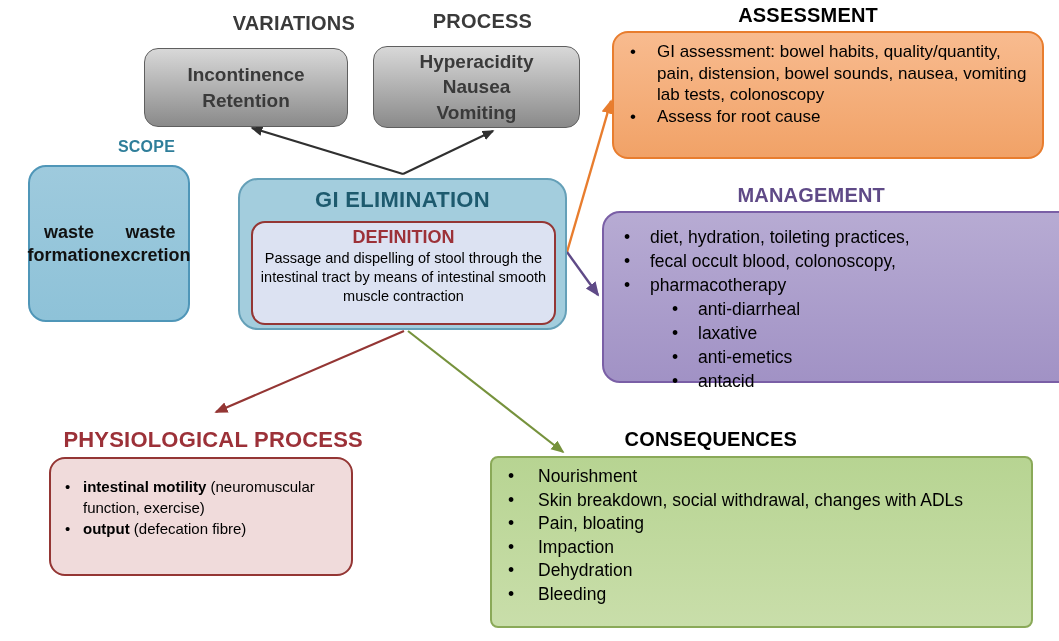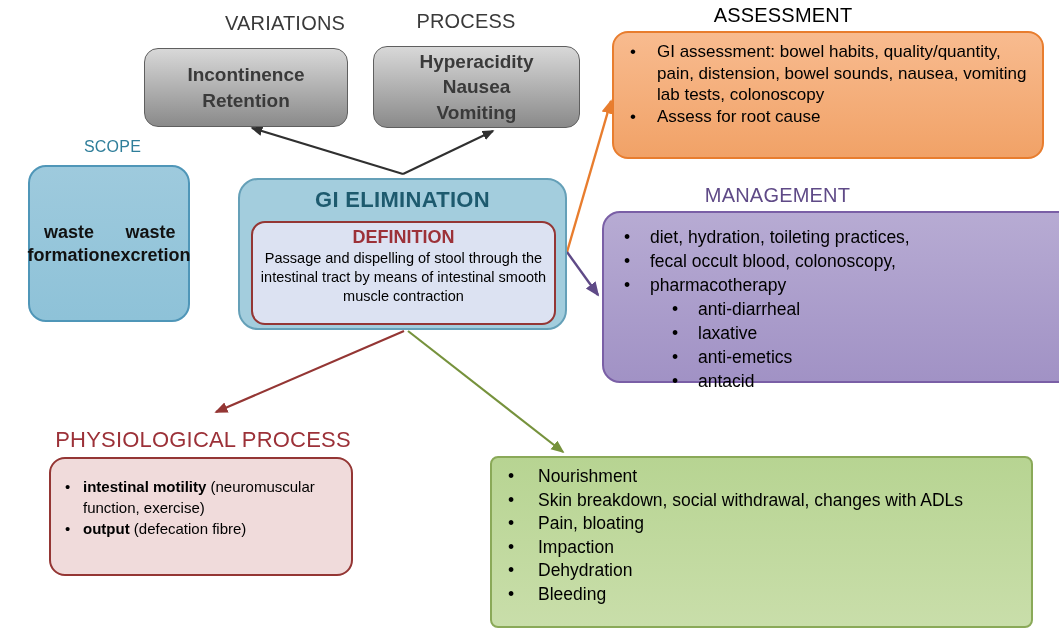--- a/index.html
+++ b/index.html
@@ -1,20 +1,20 @@
 <!DOCTYPE html>
 <html style="--gray-box-top: #d8d8d8; --gray-box-bottom: #8a8a8a; --gray-box-border: #5f5f5f; --orange-fill-top: #f8bb8f; --orange-fill-bottom: #f1a267; --orange-border: #e87d2e; --purple-fill-top: #b7abd3; --purple-fill-bottom: #a192c5; --purple-border: #7a5fa6; --green-fill-top: #b7d492; --green-fill-bottom: #c9deaa; --green-border: #8aa958; --blue-fill: #a3cddd; --blue-border: #65a0b8; --scope-fill-top: #9ecadd; --scope-fill-bottom: #8ec2d8; --scope-border: #4f96b8; --definition-fill: #dce2f2; --pink-fill: #f0dbdb; --maroon: #9c3138; --maroon-border: #943634; --teal-heading: #2f7e9a; --gi-title: #1d5a6e; --purple-heading: #5f4a87; --dark-text: #3a3a3a; --arrow-black: #303030; --arrow-orange: #e87d2e; --arrow-purple: #5f4a87; --arrow-maroon: #943634; --arrow-green: #76923c;"><head>
 <meta charset="utf-8">
 <style>
   html,body{margin:0;padding:0;background:#fff;}
   .canvas{
     position:relative;width:1059px;height:641px;background:#ffffff;overflow:hidden;
     font-family:"Liberation Sans", sans-serif;
   }
-  .heading{position:absolute;font-weight:400;text-align:center;letter-spacing:.2px;}
+  .heading{position:absolute;font-weight:700;text-align:right;letter-spacing:.2px;}
   .h-variations{left:215px;top:12px;width:140px;font-size:20px;color:var(--dark-text);}
   .h-related{left:400px;top:10px;width:132px;font-size:20px;color:var(--dark-text);}
   .h-assessment{left:688px;top:4px;width:190px;font-size:20px;color:#000;}
   .h-scope{left:50px;top:138px;width:125px;font-size:16px;color:var(--teal-heading);}
   .h-management{left:670px;top:184px;width:215px;font-size:20px;color:var(--purple-heading);}
   .h-physio{left:43px;top:427px;width:320px;font-size:22px;color:var(--maroon);}
   .h-consequences{left:612px;top:428px;width:185px;font-size:20px;color:#000;}
 
   .box{position:absolute;box-sizing:border-box;}
 
@@ -124,20 +124,21 @@
     <line x1="404" y1="331" x2="216" y2="412" stroke="var(--arrow-maroon)" stroke-width="2.2" marker-end="url(#mk-maroon)"></line>
     <line x1="408" y1="331" x2="563" y2="452" stroke="var(--arrow-green)" stroke-width="2.2" marker-end="url(#mk-green)"></line>
   </svg>
 
   <div class="heading h-variations">VARIATIONS</div>
   <div class="heading h-related">PROCESS</div>
   <div class="heading h-assessment">ASSESSMENT</div>
   <div class="heading h-scope">SCOPE</div>
   <div class="heading h-management">MANAGEMENT</div>
   <div class="heading h-physio">PHYSIOLOGICAL PROCESS</div>
+  <div class="heading h-consequences">CONSEQUENCES</div>
 
   <div class="box box-gray box-gray1">
     <div>Incontinence</div>
     <div>Retention</div>
   </div>
 
   <div class="box box-gray box-gray2">
     <div>Hyperacidity</div>
     <div>Nausea</div>
     <div>Vomiting</div>

